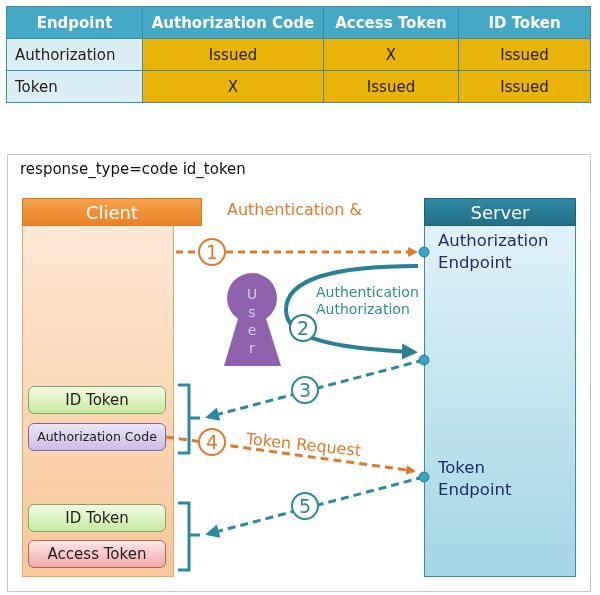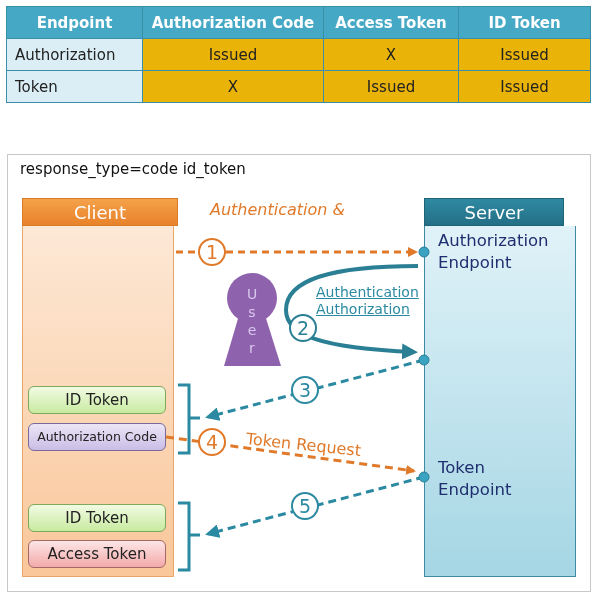--- a/index.html
+++ b/index.html
@@ -23,32 +23,32 @@
     position: absolute; left: 7px; top: 154px; width: 584px; height: 438px;
     border: 1.5px solid #c8c8c8; box-sizing: border-box; background: #fff;
   }
   .title {
     position: absolute; left: 20px; top: 160px; font-size: 15px; color: #111;
     font-family: "DejaVu Sans", sans-serif;
   }
 
   
   .client-head {
-    position: absolute; left: 22px; top: 198px; width: 156px; height: 28px;
+    position: absolute; left: 22px; top: 198px; width: 180px; height: 28px;
     background: linear-gradient(#f4a24a, #e8822a); color: #fff; font-size: 18px;
     text-align: center; line-height: 28px; border: 1px solid #d9792a; box-sizing: border-box;
   }
   .client-body {
     position: absolute; left: 22px; top: 226px; width: 152px; height: 351px;
     background: linear-gradient(#fde8d6, #f9c79a); border: 1px solid #e9a66a; border-top: none; box-sizing: border-box;
   }
 
   
   .server-head {
-    position: absolute; left: 424px; top: 198px; width: 140px; height: 28px;
+    position: absolute; left: 424px; top: 198px; width: 152px; height: 28px;
     background: linear-gradient(#2f8aa2, #236f86); color: #fff; font-size: 18px;
     text-align: center; line-height: 28px; border: 1px solid #1f6378; box-sizing: border-box;
   }
   .server-body {
     position: absolute; left: 424px; top: 226px; width: 152px; height: 351px;
     background: linear-gradient(#e0f2f8, #a5d6e4); border: 1px solid #3c8ba2; border-top: none; box-sizing: border-box;
   }
   .endpoint-label {
     position: absolute; left: 438px; color: #1f2e6e; font-size: 16.5px; line-height: 22px;
   }
@@ -119,24 +119,24 @@
 <div class="endpoint-label" style="top:457px;">
   <div>Token</div>
   <div>Endpoint</div>
 </div>
 
 <div class="pill green" style="top:386px;">ID Token</div>
 <div class="pill purple" style="top:423px;">Authorization Code</div>
 <div class="pill green" style="top:504px;">ID Token</div>
 <div class="pill red" style="top:540px;">Access Token</div>
 
-<div class="orange-text" style="left:210px; top:199px;font-style:italic;">
+<div class="orange-text" style="left:227px; top:199px;">
   <div>Authentication &amp;</div>
 </div>
-<div class="teal-text" style="left:316px; top:284px;text-decoration:underline;">
+<div class="teal-text" style="left:316px; top:284px;">
   <div>Authentication</div>
   <div>Authorization</div>
 </div>
 <div class="orange-text" style="left:246px; top:428px; transform: rotate(6deg); transform-origin: left center;">Token Request</div>
 
 <svg class="overlay" width="600" height="595" viewBox="0 0 600 595">
   <defs>
     <marker id="arrOrange" markerWidth="10" markerHeight="10" refX="8" refY="5" orient="auto" markerUnits="userSpaceOnUse">
       <path d="M0,0 L10,5 L0,10 z" fill="#e07a2a"></path>
     </marker>

